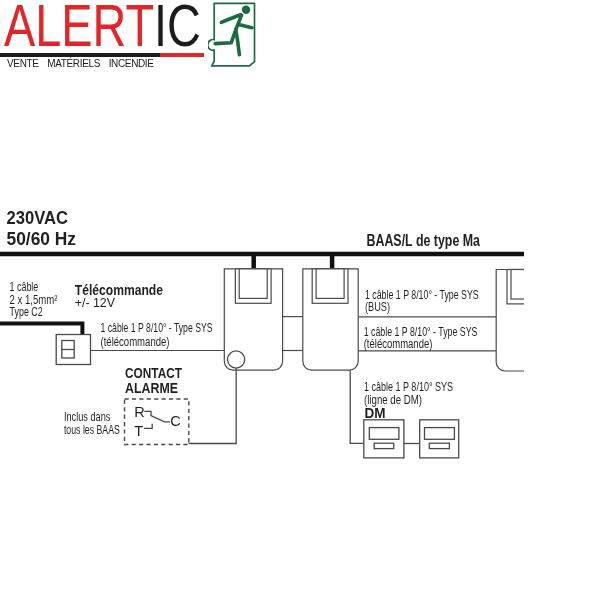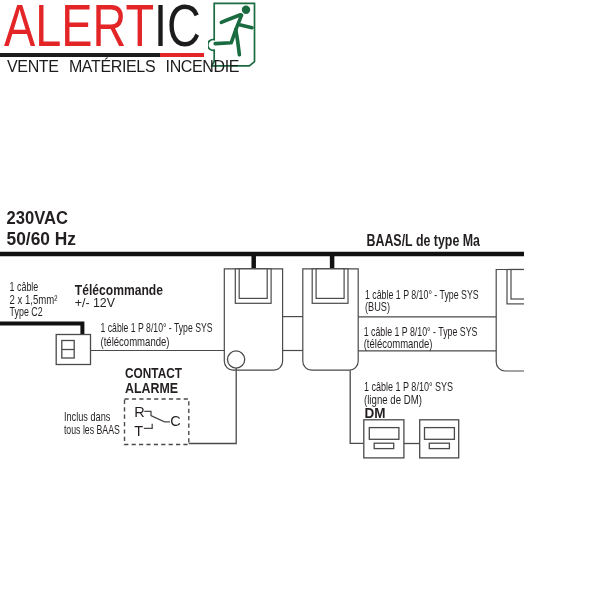--- a/index.html
+++ b/index.html
@@ -24,21 +24,21 @@
       <path d="M30.5,24.5 L44,27.7"></path>
       <path d="M27.8,29.7 L23.2,42.8 L7.2,43.6"></path>
       <path d="M27.8,29.7 L29.7,41.4 L31.4,54.8"></path>
     </g>
   </svg>
 
   <div class="abs" style="left:0px;top:53px;width:160px;height:3.8px;background:#1c1c1c;"></div>
 
   <div class="abs" style="left:160px;top:53px;width:44px;height:3.8px;background:#e32528;"></div>
 
-  <div class="abs" style="left:7px;top:59px;font-size:16px;line-height:1;letter-spacing:-0.35px;word-spacing:6.2px;color:#1c1c1c;white-space:nowrap;">VENTE MATÉRIELS INCENDIE</div>
+  <div class="abs" style="left:7px;top:59px;font-size:10px;line-height:1;letter-spacing:-0.35px;word-spacing:6.2px;color:#1c1c1c;white-space:nowrap;">VENTE MATÉRIELS INCENDIE</div>
 
   <svg class="abs" style="left:0;top:0;" width="600" height="600" viewBox="0 0 600 600">
 
     <text x="6.5" y="224" font-size="18.2" font-weight="bold" fill="#231f20" lengthAdjust="spacingAndGlyphs" textLength="61.5">230VAC</text>
 
     <text x="6.5" y="244.7" font-size="18.2" font-weight="bold" fill="#231f20" lengthAdjust="spacingAndGlyphs" textLength="69.5">50/60 Hz</text>
 
     <g stroke="#111" fill="none">
       <path d="M0,254 H531" stroke-width="4.3"></path>
       <path d="M253.7,254 V269" stroke-width="4.5"></path>

